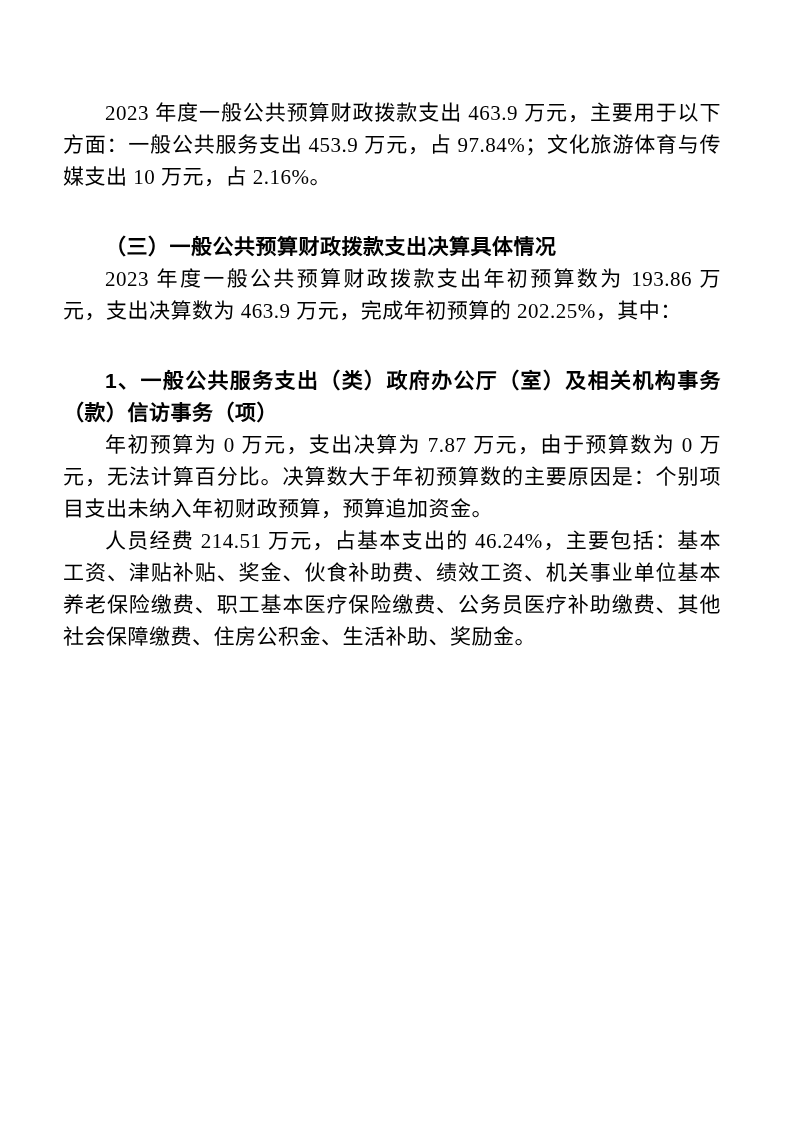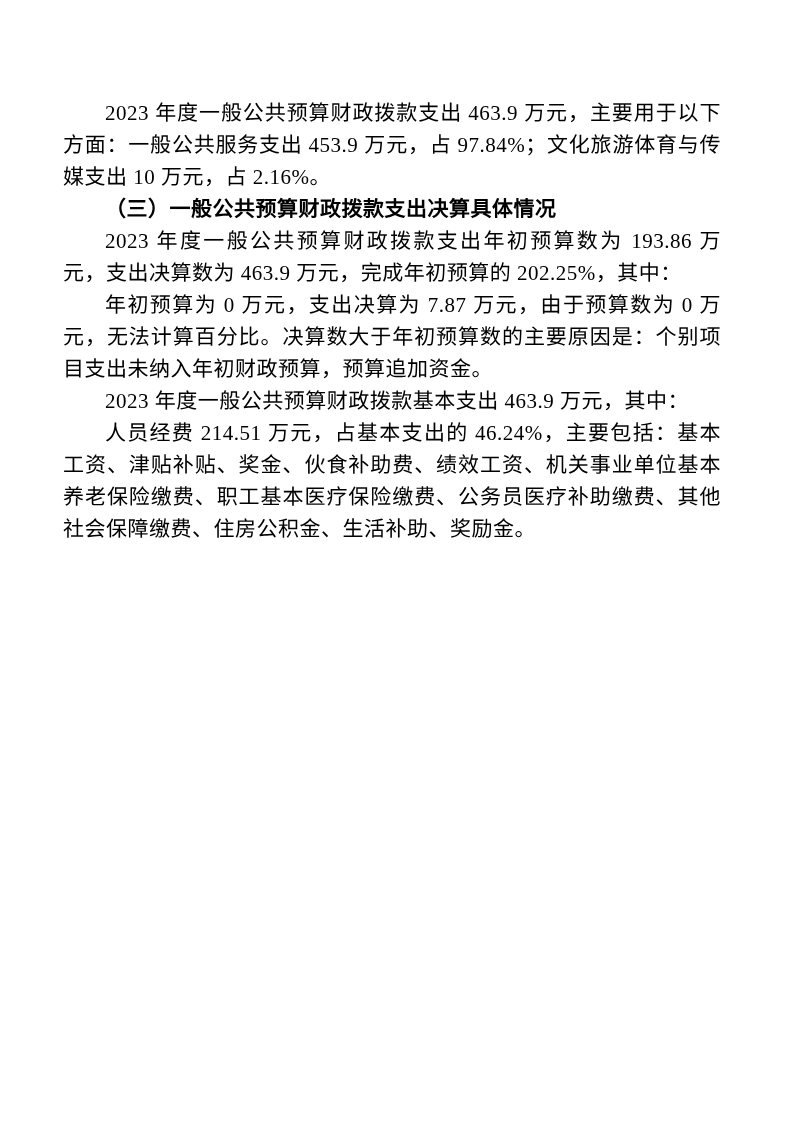--- a/index.html
+++ b/index.html
@@ -30,27 +30,28 @@
     letter-spacing: 0.5px;
     word-break: break-all;
   }
   .doc p.body-para {
     font-family: "Liberation Serif", "DejaVu Serif", serif;
     font-weight: 400;
   }
   .doc p.heading-para {
     font-family: "Liberation Sans", "DejaVu Sans", sans-serif;
     font-weight: 700;
+    margin-top: 38px;
   }
 </style>
 </head>
 <body>
 
 <main class="page">
   <article class="doc">
     <p class="body-para">2023 年度一般公共预算财政拨款支出 463.9 万元，主要用于以下方面：一般公共服务支出 453.9 万元，占 97.84%；文化旅游体育与传媒支出 10 万元，占 2.16%。</p>
     <p class="heading-para">（三）一般公共预算财政拨款支出决算具体情况</p>
     <p class="body-para">2023 年度一般公共预算财政拨款支出年初预算数为 193.86 万元，支出决算数为 463.9 万元，完成年初预算的 202.25%，其中：</p>
+    <p class="heading-para">1、一般公共服务支出（类）政府办公厅（室）及相关机构事务（款）信访事务（项）</p>
     <p class="body-para">年初预算为 0 万元，支出决算为 7.87 万元，由于预算数为 0 万元，无法计算百分比。决算数大于年初预算数的主要原因是：个别项目支出未纳入年初财政预算，预算追加资金。</p>
-    <p class="body-para">2023 年度一般公共预算财政拨款基本支出 463.9 万元，其中：</p>
     <p class="body-para">人员经费 214.51 万元，占基本支出的 46.24%，主要包括：基本工资、津贴补贴、奖金、伙食补助费、绩效工资、机关事业单位基本养老保险缴费、职工基本医疗保险缴费、公务员医疗补助缴费、其他社会保障缴费、住房公积金、生活补助、奖励金。</p>
   </article>
 </main>
 
 </body></html>

